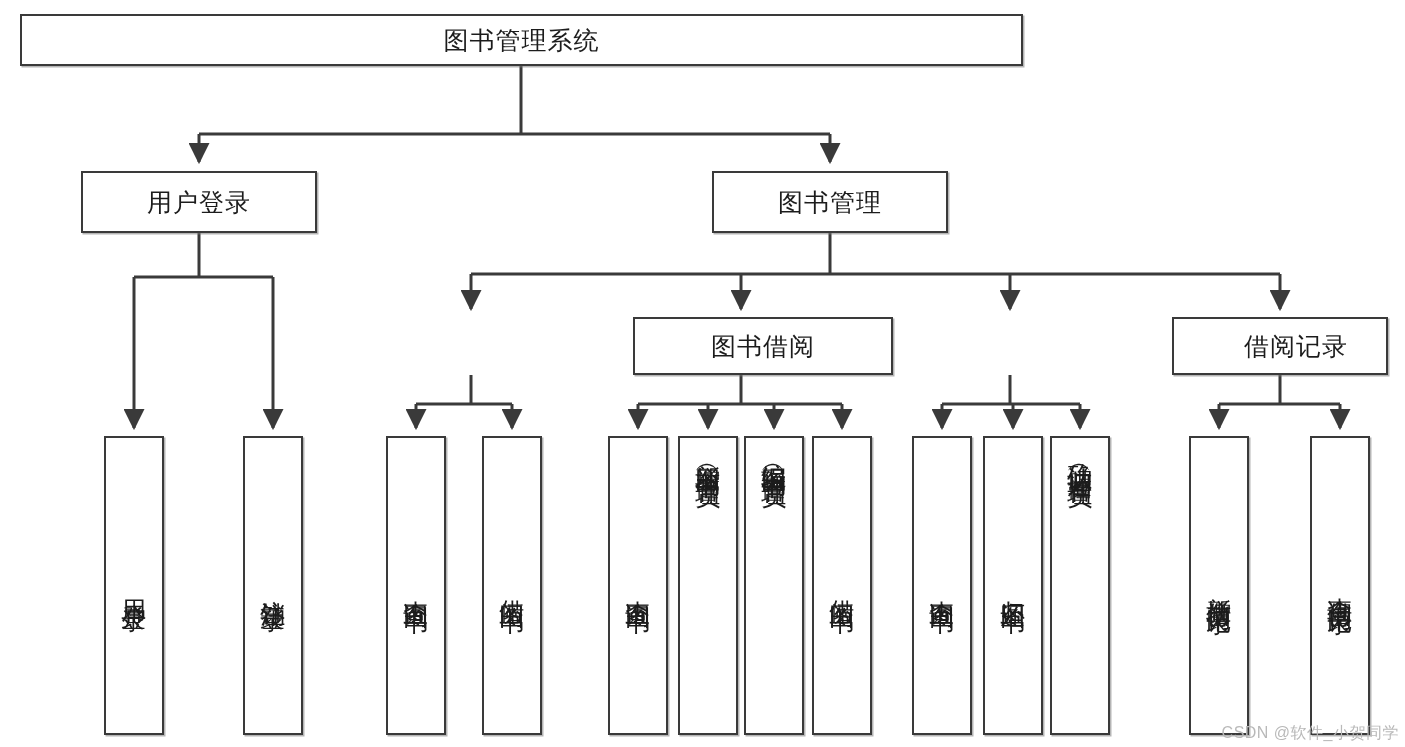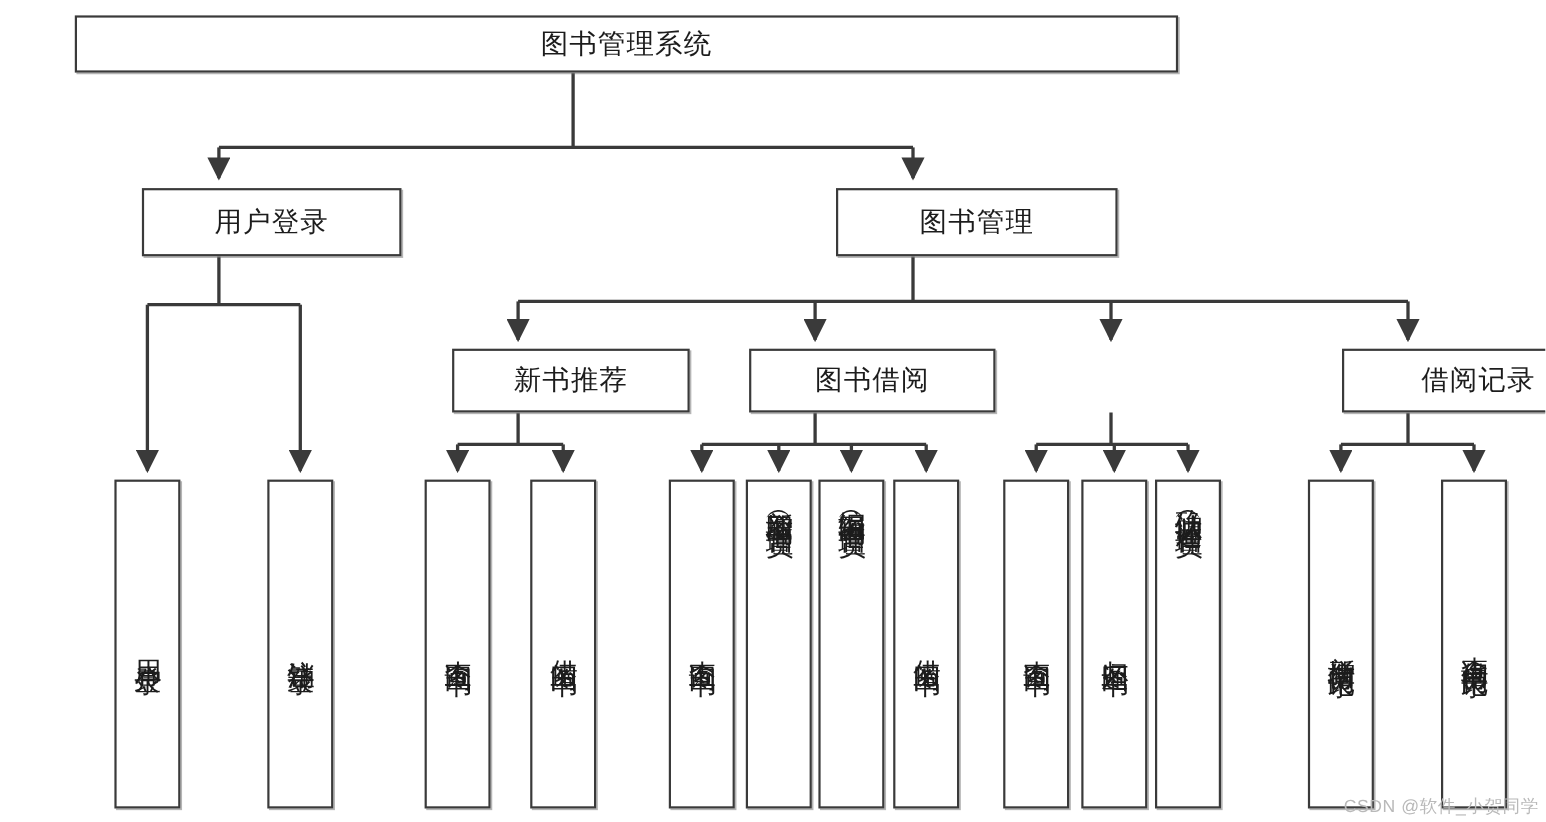--- a/index.html
+++ b/index.html
@@ -33,21 +33,20 @@
     box-shadow: 1.5px 1.5px 0 rgba(120,120,120,0.55);
     display: flex;
     align-items: center;
     justify-content: center;
     color: #1c1c1c;
   }
   .node.horiz {
     font-size: 25px;
     letter-spacing: 1px;
     line-height: 1.2;
-    margin-left: 48px;
   }
   .node.vert {
     align-items: flex-start;
     justify-content: center;
     padding-top: 6px;
   }
   .node.vert .vtext {
     writing-mode: vertical-rl;
     text-orientation: upright;
     font-size: 25px;
@@ -118,29 +117,26 @@
   </svg>
 
   <div class="node horiz" style="left:20px; top:14px; width:1003px; height:52px;">
     <span>图书管理系统</span>
   </div>
 
   <div class="node horiz" style="left:81px; top:171px; width:236px; height:62px;">
     <span>用户登录</span>
   </div>
 
-  <div class="node horiz" style="left:712px; top:171px; width:256px; height:62px;">
+  <div class="node horiz" style="left:712px; top:171px; width:236px; height:62px;">
     <span>图书管理</span>
   </div>
 
-  <div class="node horiz" style="left:363px; top:317px; width:216px; height:58px;">
-    <span>新书推荐</span>
-  </div>
 
-  <div class="node horiz" style="left:633px; top:317px; width:224px; height:58px;">
+  <div class="node horiz" style="left:633px; top:317px; width:260px; height:58px;">
     <span>图书借阅</span>
   </div>
 
 
   <div class="node horiz" style="left:1172px; top:317px; width:216px; height:58px;padding-left:32px;">
     <span>借阅记录</span>
   </div>
 
   <div class="node vert centered" style="left:104px; top:436px; width:60px; height:299px;">
     <span class="vtext">用户登录</span>

